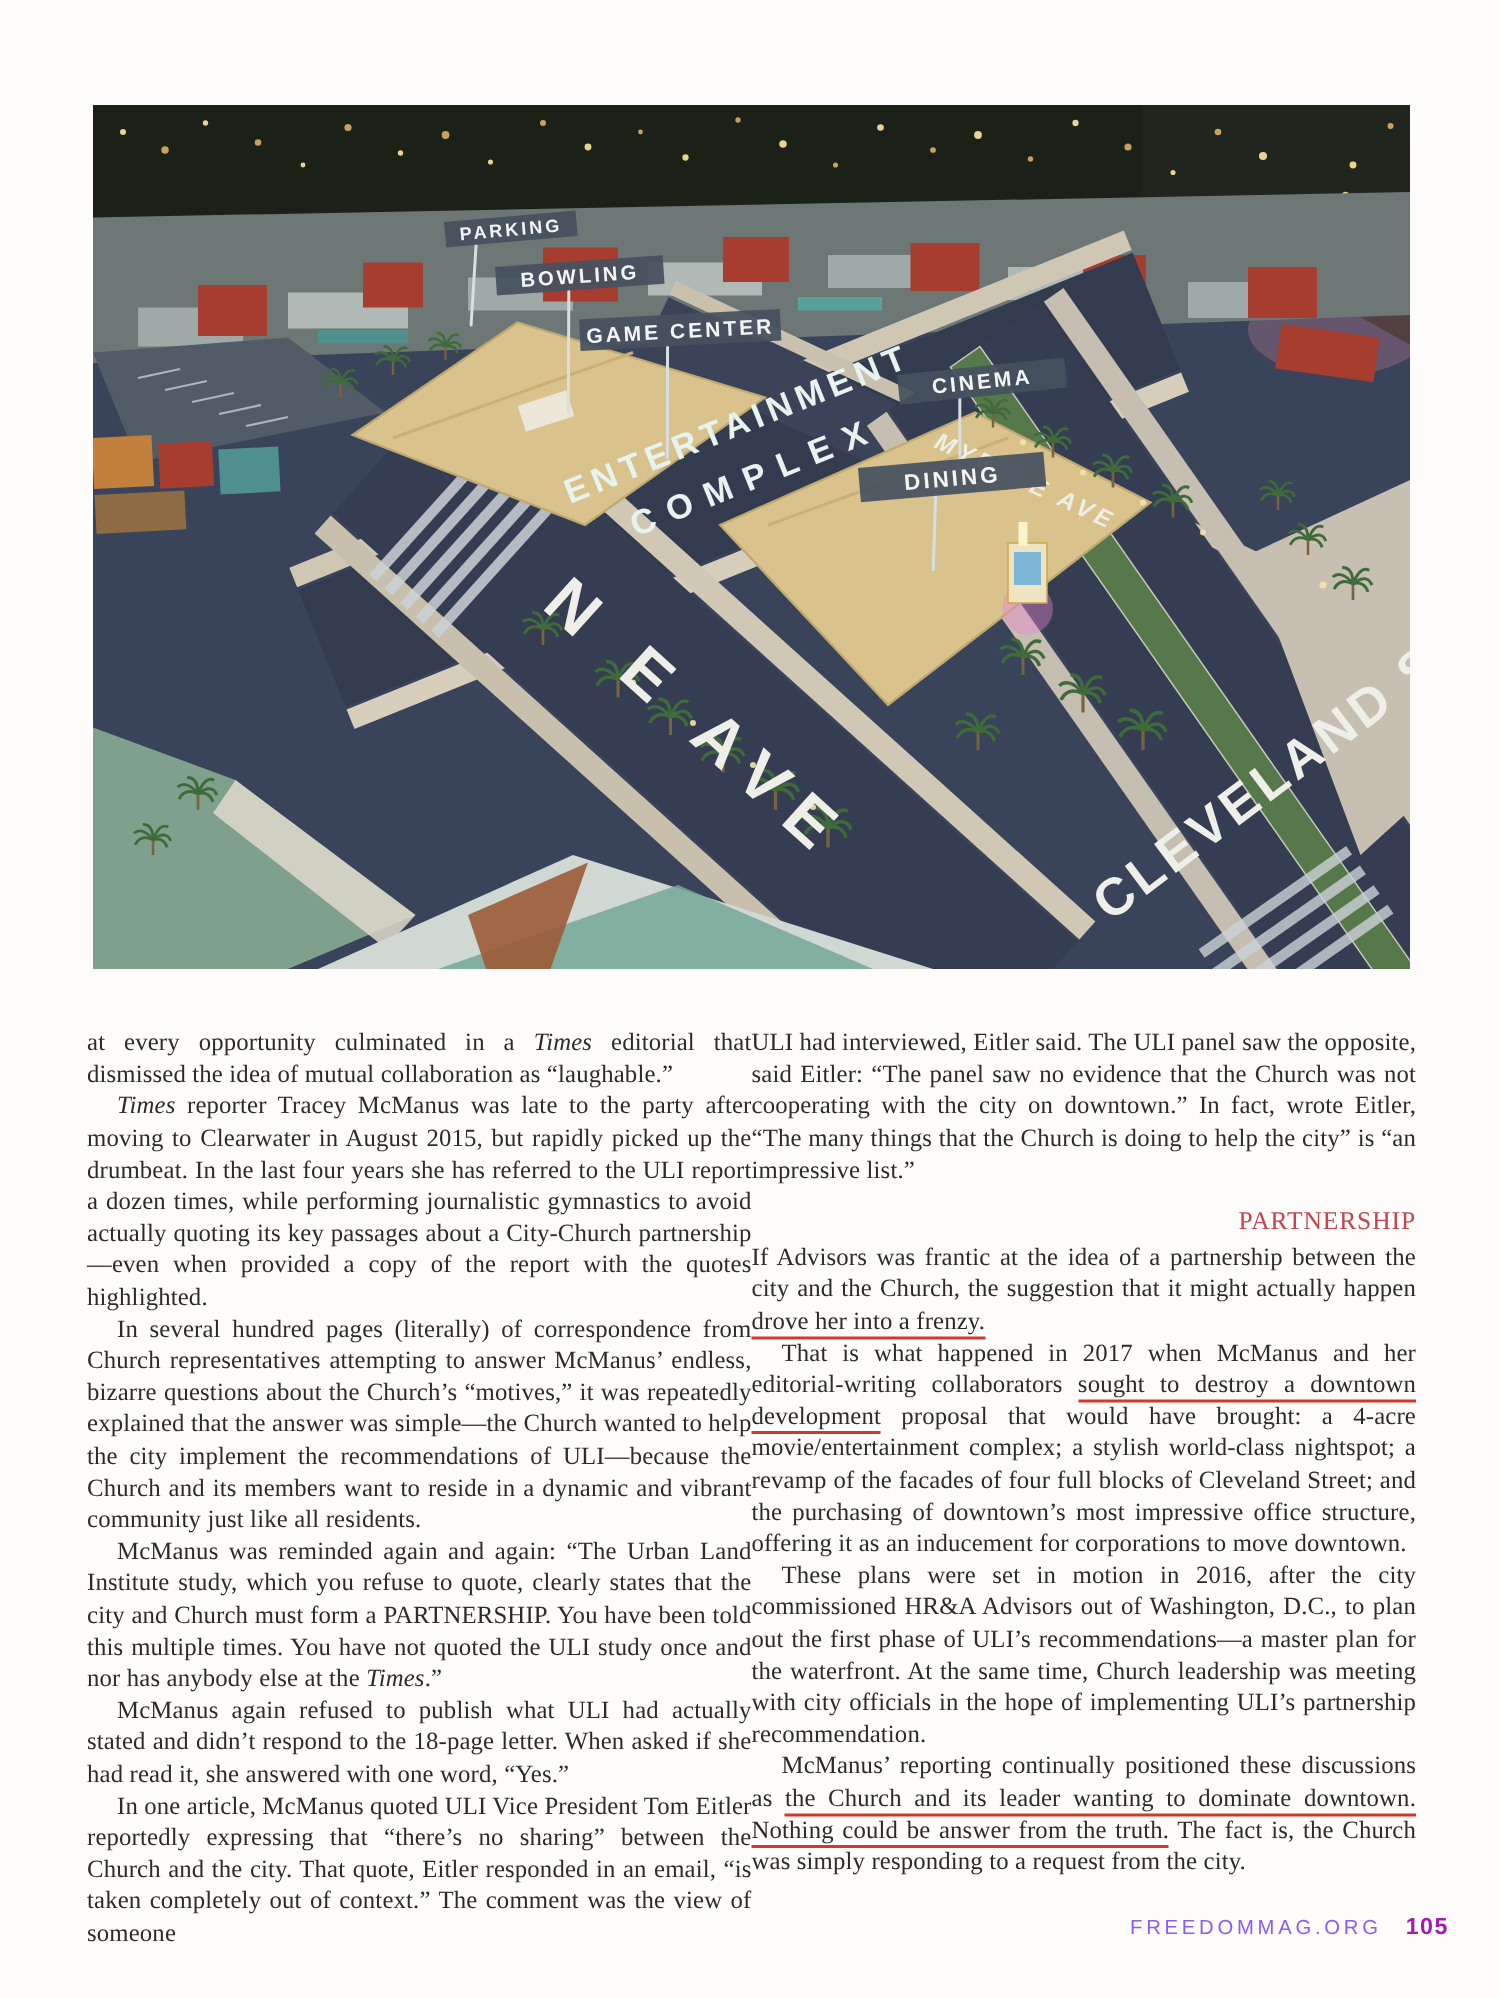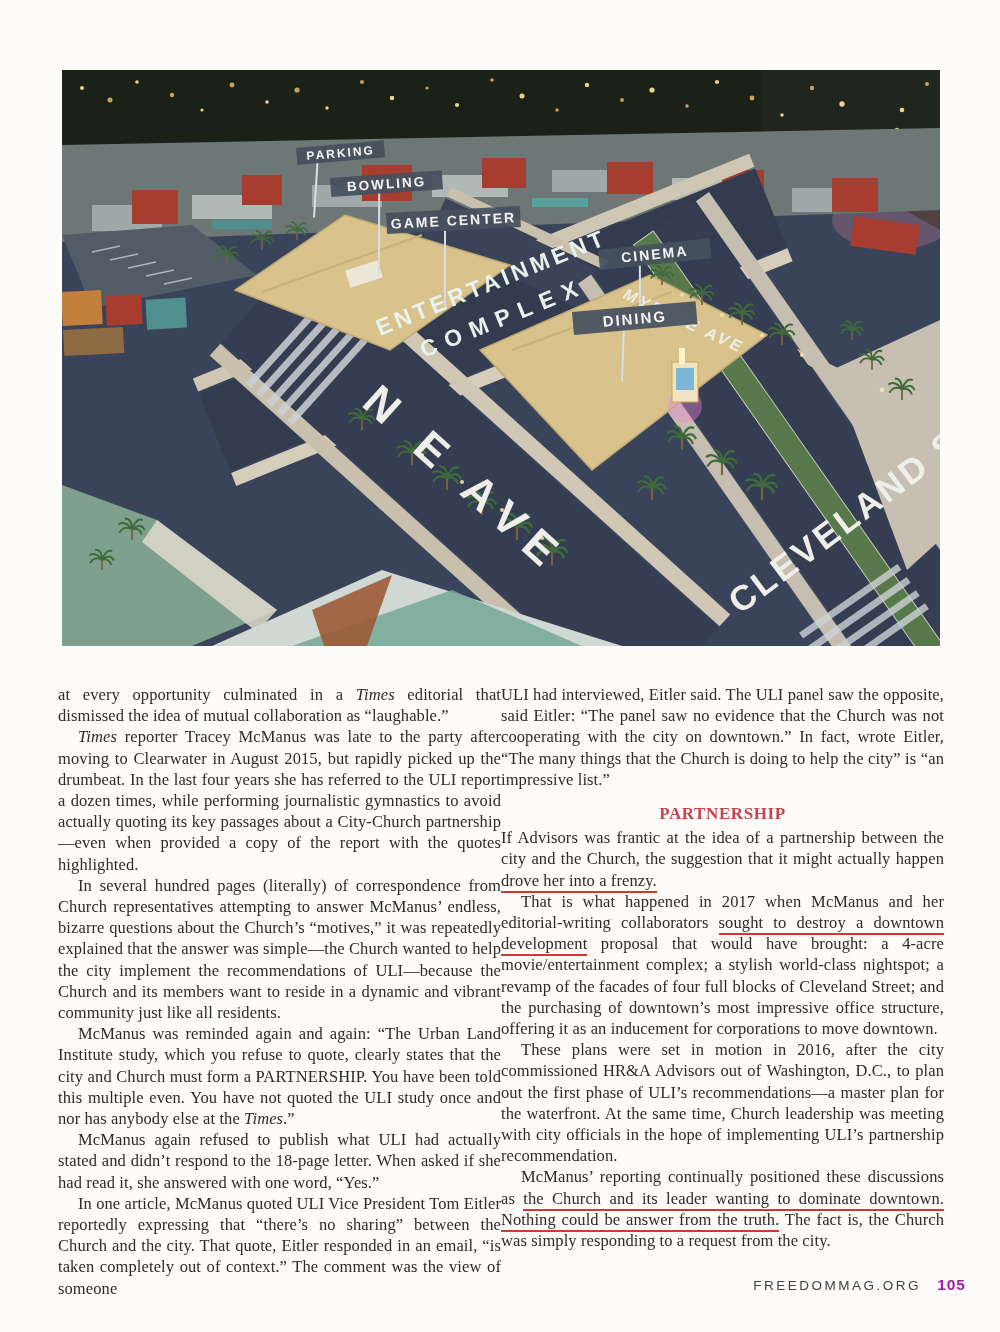--- a/index.html
+++ b/index.html
@@ -26,30 +26,30 @@
     color:#2d2b29; letter-spacing:.1px;
   }
   .col p { margin:0; }
   .col p.ind { text-indent:20px; }
   .times { font-style:italic; }
   .redline {
     border-bottom:2.5px solid #d2392c; padding-bottom:1px;
     box-decoration-break:clone;margin-top:40px; -webkit-box-decoration-break:clone;
   }
   .partnership-heading {
-    font-family:"Liberation Serif", serif; font-weight:bold;
+    font-family:"Liberation Serif", serif; font-weight:normal;
     color:#c4454f; font-size:17px; letter-spacing:.6px;
-    margin:13px 0 3px 0; text-align:center;
+    margin:13px 0 3px 0; text-align:right;
   }
   .footer {
     position:absolute; right:34px; top:1276px;
     display:flex; align-items:baseline; gap:16px;
     font-family:"Liberation Sans", sans-serif;
   }
-  .footer .site { color:#404040; letter-spacing:2.5px; font-size:13.5px; }
+  .footer .site { color:#8b5cf6; letter-spacing:2.5px; font-size:13.5px; }
   .footer .pageno { color:#a21caf; font-weight:bold; font-size:15.5px; letter-spacing:1px; }
 </style>
 </head>
 <body>
 
 <div class="page">
 
   <div class="photo-wrap">
     <svg width="878" height="576" viewBox="0 0 878 576">
       <defs>
@@ -292,21 +292,21 @@
         </g>
       </g>
     </svg>
   </div>
 
   <div class="columns">
     <div class="col">
       <p><span>at every opportunity culminated in a </span><span class="times">Times</span><span> editorial that dismissed the idea of mutual collaboration as “laughable.”</span></p>
       <p class="ind"><span class="times">Times</span><span> reporter Tracey McManus was late to the party after moving to Clearwater in August 2015, but rapidly picked up the drumbeat. In the last four years she has referred to the ULI report a dozen times, while performing journalistic gymnastics to avoid actually quoting its key passages about a City-Church partnership—even when provided a copy of the report with the quotes highlighted.</span></p>
       <p class="ind"><span>In several hundred pages (literally) of correspondence from Church representatives attempting to answer McManus’ endless, bizarre questions about the Church’s “motives,” it was repeatedly explained that the answer was simple—the Church wanted to help the city implement the recommendations of ULI—because the Church and its members want to reside in a dynamic and vibrant community just like all residents.</span></p>
-      <p class="ind"><span>McManus was reminded again and again: “The Urban Land Institute study, which you refuse to quote, clearly states that the city and Church must form a PARTNERSHIP. You have been told this multiple even. You have not quoted the ULI study once and nor has anybody else at the </span><span class="times">Times</span><span>.”</span></p>
+      <p class="ind"><span>McManus was reminded again and again: “The Urban Land Institute study, which you refuse to quote, clearly states that the city and Church must form a PARTNERSHIP. You have been told this multiple times. You have not quoted the ULI study once and nor has anybody else at the </span><span class="times">Times</span><span>.”</span></p>
       <p class="ind"><span>McManus again refused to publish what ULI had actually stated and didn’t respond to the 18-page letter. When asked if she had read it, she answered with one word, “Yes.”</span></p>
       <p class="ind"><span>In one article, McManus quoted ULI Vice President Tom Eitler reportedly expressing that “there’s no sharing” between the Church and the city. That quote, Eitler responded in an email, “is taken completely out of context.” The comment was the view of someone</span></p>
     </div>
 
     <div class="col">
       <p><span>ULI had interviewed, Eitler said. The ULI panel saw the opposite, said Eitler: “The panel saw no evidence that the Church was not cooperating with the city on downtown.” In fact, wrote Eitler, “The many things that the Church is doing to help the city” is “an impressive list.”</span></p>
       <h2 class="partnership-heading">PARTNERSHIP</h2>
       <p><span>If Advisors was frantic at the idea of a partnership between the city and the Church, the suggestion that it might actually happen </span><span class="redline">drove her into a frenzy.</span></p>
       <p class="ind"><span>That is what happened in 2017 when McManus and her editorial-writing collaborators </span><span class="redline">sought to destroy a downtown development</span><span> proposal that would have brought: a 4-acre movie/entertainment complex; a stylish world-class nightspot; a revamp of the facades of four full blocks of Cleveland Street; and the purchasing of downtown’s most impressive office structure, offering it as an inducement for corporations to move downtown.</span></p>
       <p class="ind"><span>These plans were set in motion in 2016, after the city commissioned HR&amp;A Advisors out of Washington, D.C., to plan out the first phase of ULI’s recommendations—a master plan for the waterfront. At the same time, Church leadership was meeting with city officials in the hope of implementing ULI’s partnership recommendation.</span></p>

